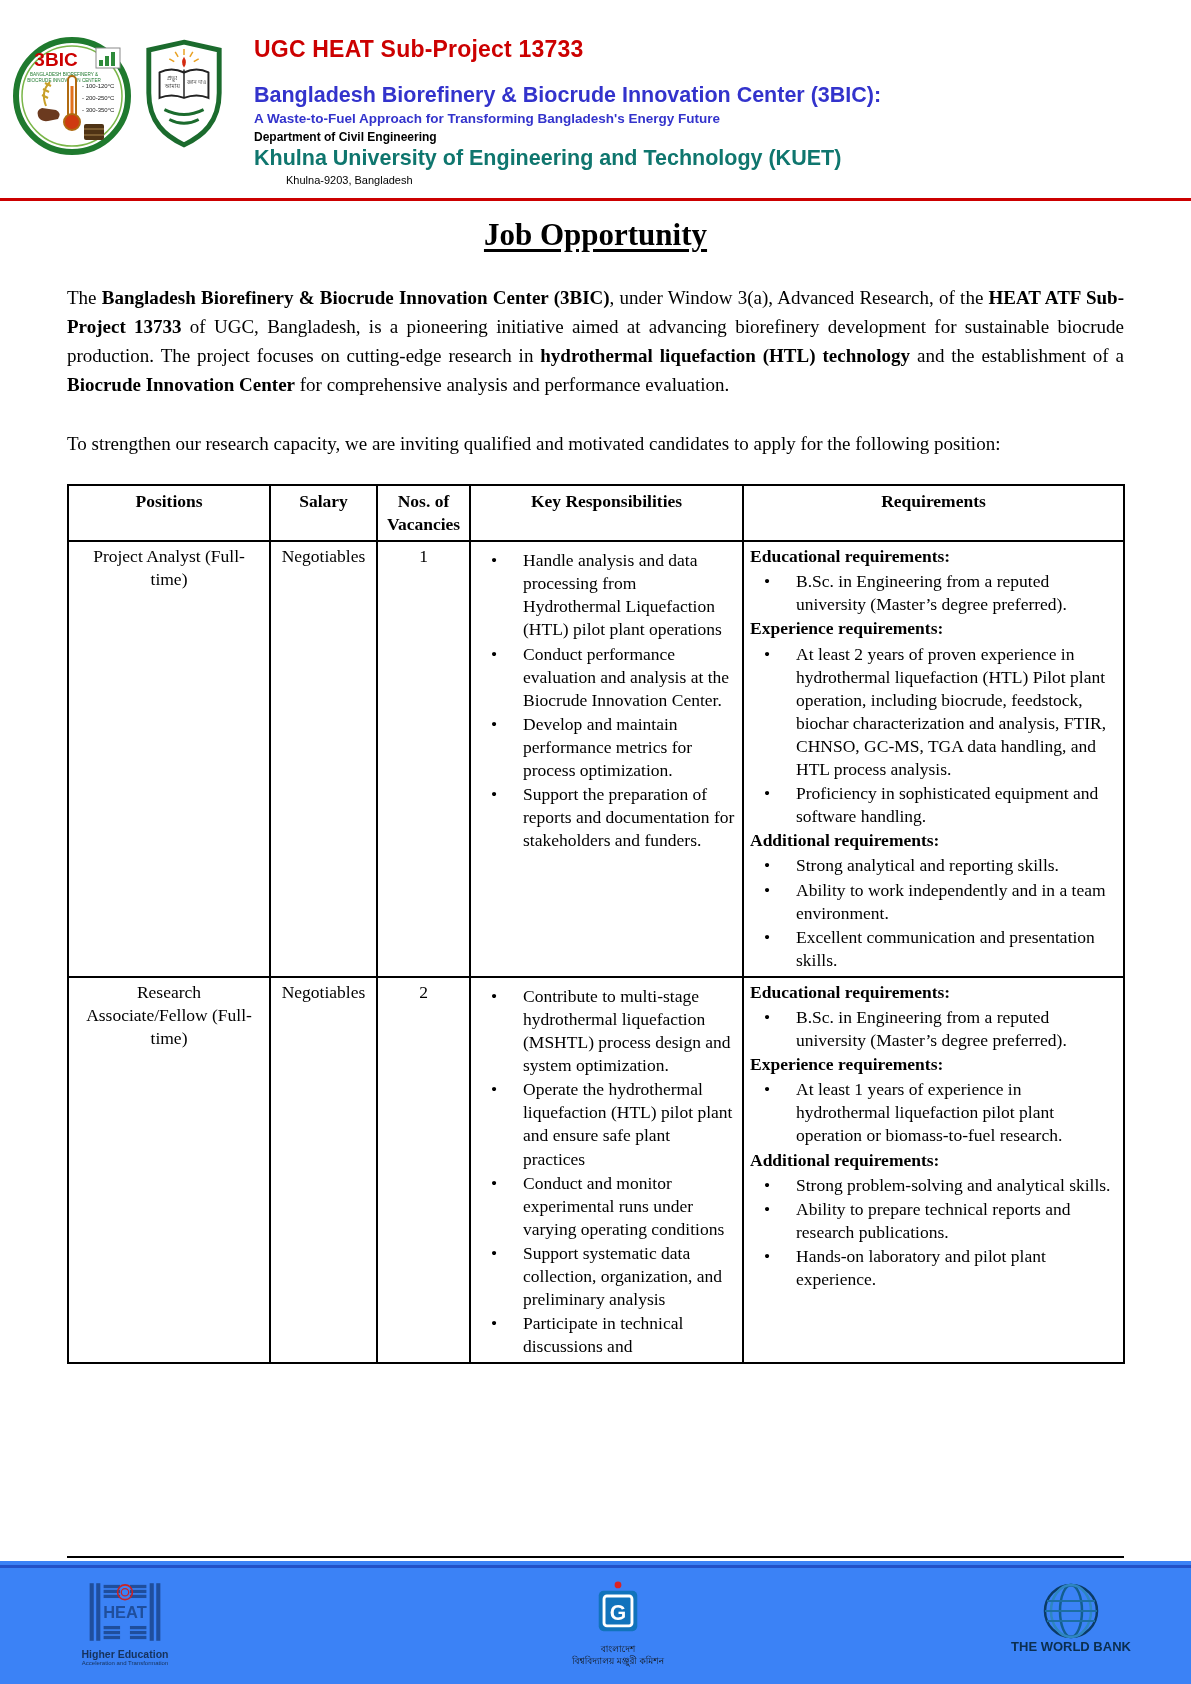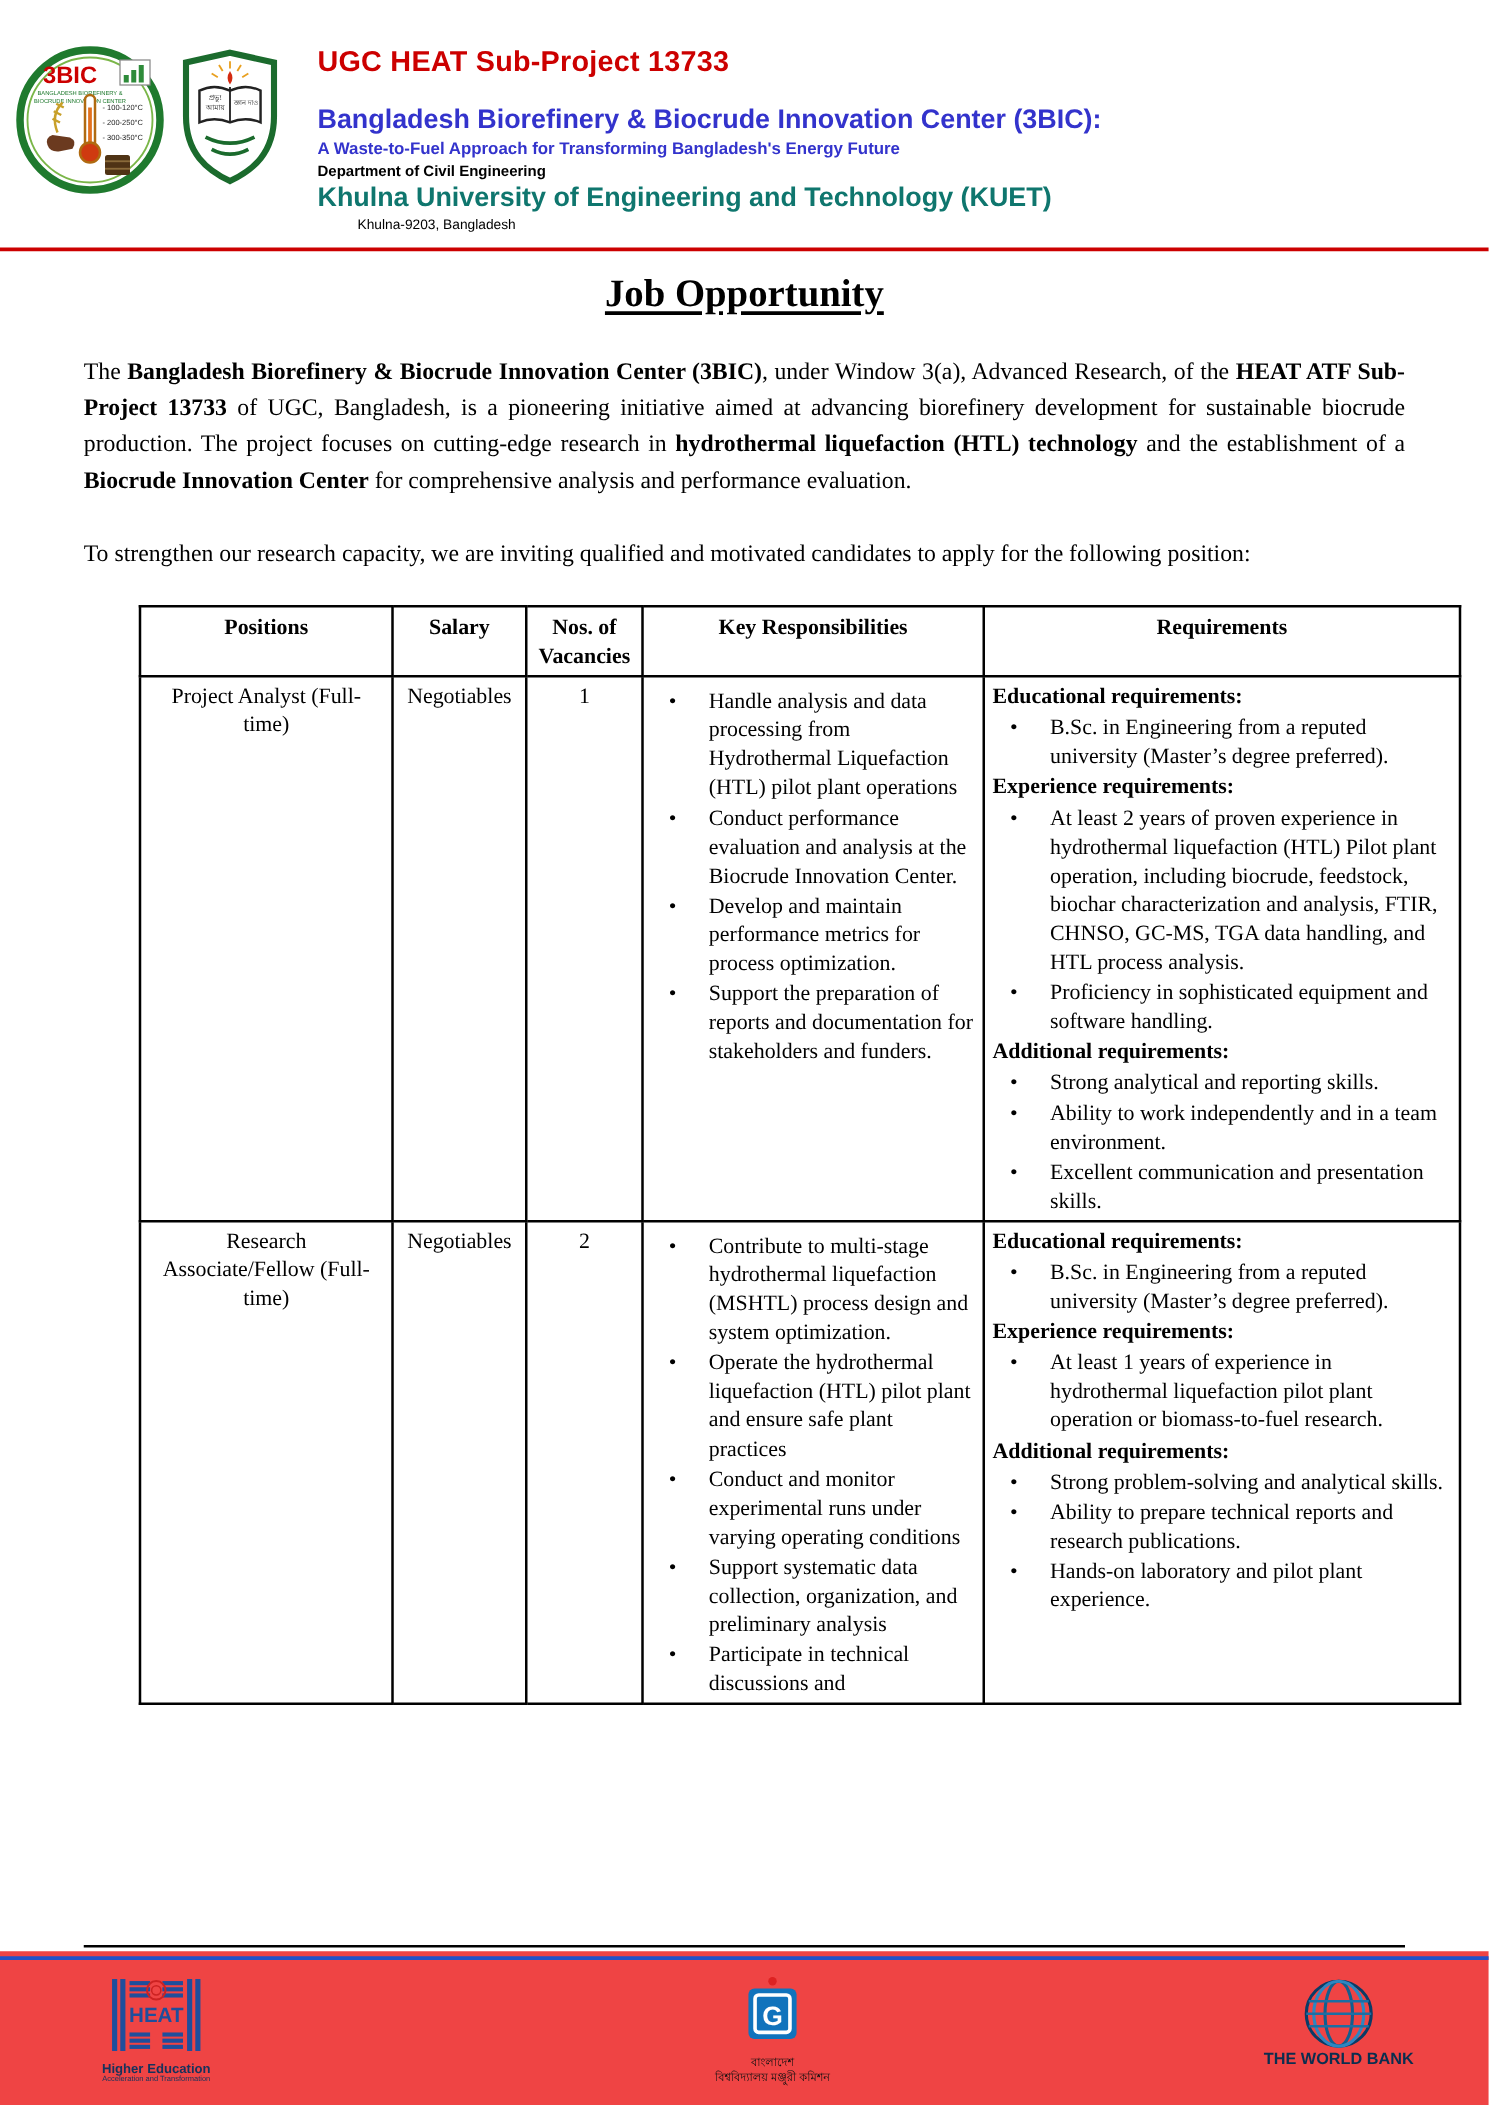--- a/index.html
+++ b/index.html
@@ -24,38 +24,38 @@
   
   .page-title{
     text-align:center;margin-top:16px;font-size:31px;font-weight:bold;
     text-decoration:underline;text-underline-offset:4px;
   }
   .content{margin:0 67px;}
   .para{font-size:19px;line-height:29px;text-align:justify;margin-top:30px;}
   .para .b{font-weight:bold;}
 
   
-  .jobs-table{border-collapse:collapse;width:1056px;margin-top:26px;table-layout:fixed;margin-left:44px;}
+  .jobs-table{border-collapse:collapse;width:1056px;margin-top:26px;table-layout:fixed;}
   .jobs-table th,.jobs-table td{
     border:2px solid #000;vertical-align:top;
     font-size:17.5px;line-height:1.32;padding:3px 6px;
   }
   .jobs-table th{text-align:center;font-weight:bold;padding:4px 4px;}
   td.c-center{text-align:center;}
   ul.bullets{list-style:none;margin:2px 0 0 0;padding:0;}
   ul.bullets li{position:relative;padding-left:46px;margin-bottom:1px;}
   ul.bullets li::before{content:"\2022";position:absolute;left:14px;top:0;}
   .req-head{font-weight:bold;}
   .resp-cell ul.bullets{margin-top:4px;}
 
   
   .cut-line{position:absolute;left:67px;right:67px;top:1556px;height:2px;background:#000;z-index:5;}
 
   
-  .footer{position:absolute;left:0;right:0;top:1561px;height:123px;background:#ef4444;z-index:6;}
+  .footer{position:absolute;left:0;right:0;top:1561px;height:123px;background:#3b82f6;z-index:6;}
   .blue-line{height:3px;background:#2352c8;margin-top:4px;}
   .footer-logos{display:flex;justify-content:space-between;align-items:flex-start;padding:13px 45px 0 70px;}
   .heat-logo-block{width:110px;text-align:center;}
   .heat-sub1{font-family:"Liberation Sans", sans-serif;font-size:10.5px;font-weight:bold;color:#16325c;margin-top:1px;}
   .heat-sub2{font-family:"Liberation Sans", sans-serif;font-size:6px;color:#16325c;}
   .ugc-logo-block{width:200px;text-align:center;margin-left:60px;}
   .ugc-sub{font-family:"Liberation Sans", sans-serif;font-size:9px;color:#111;line-height:1.35;}
   .wb-logo-block{width:150px;text-align:center;}
 </style>
 </head>

